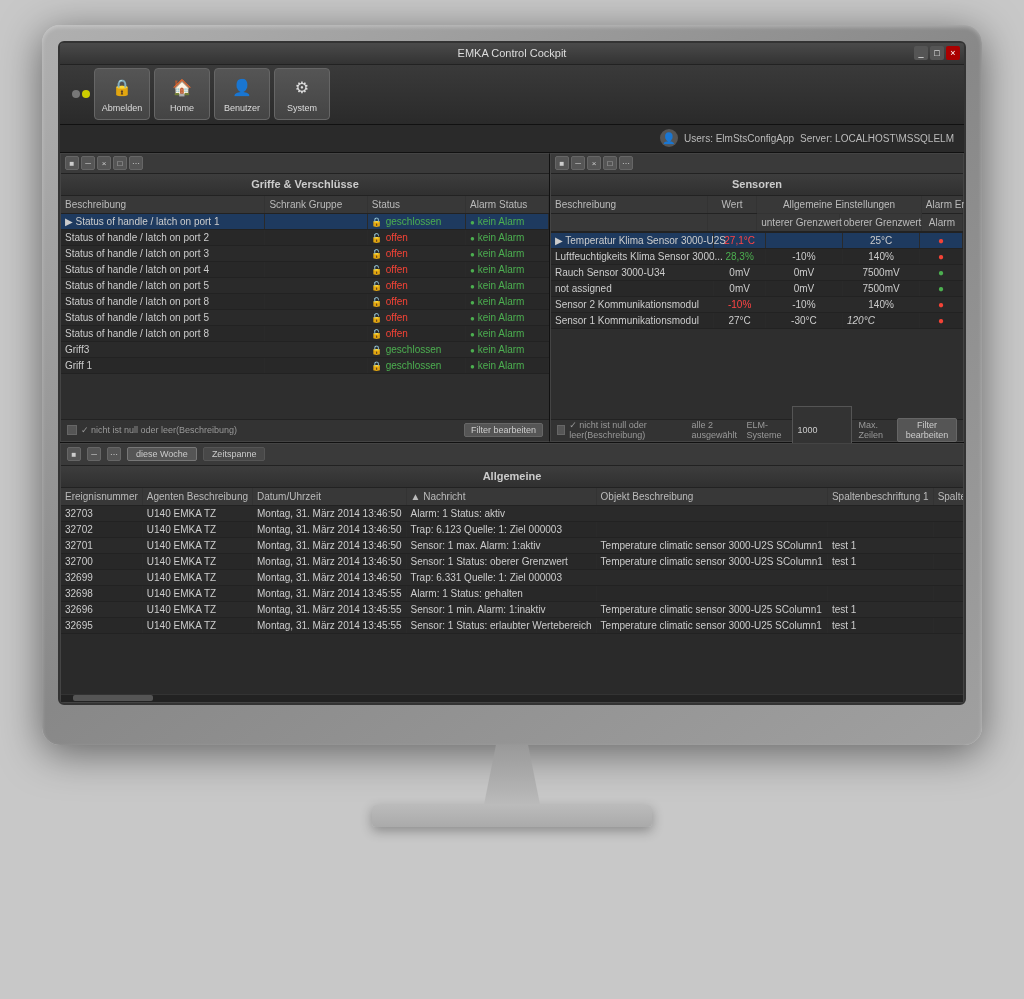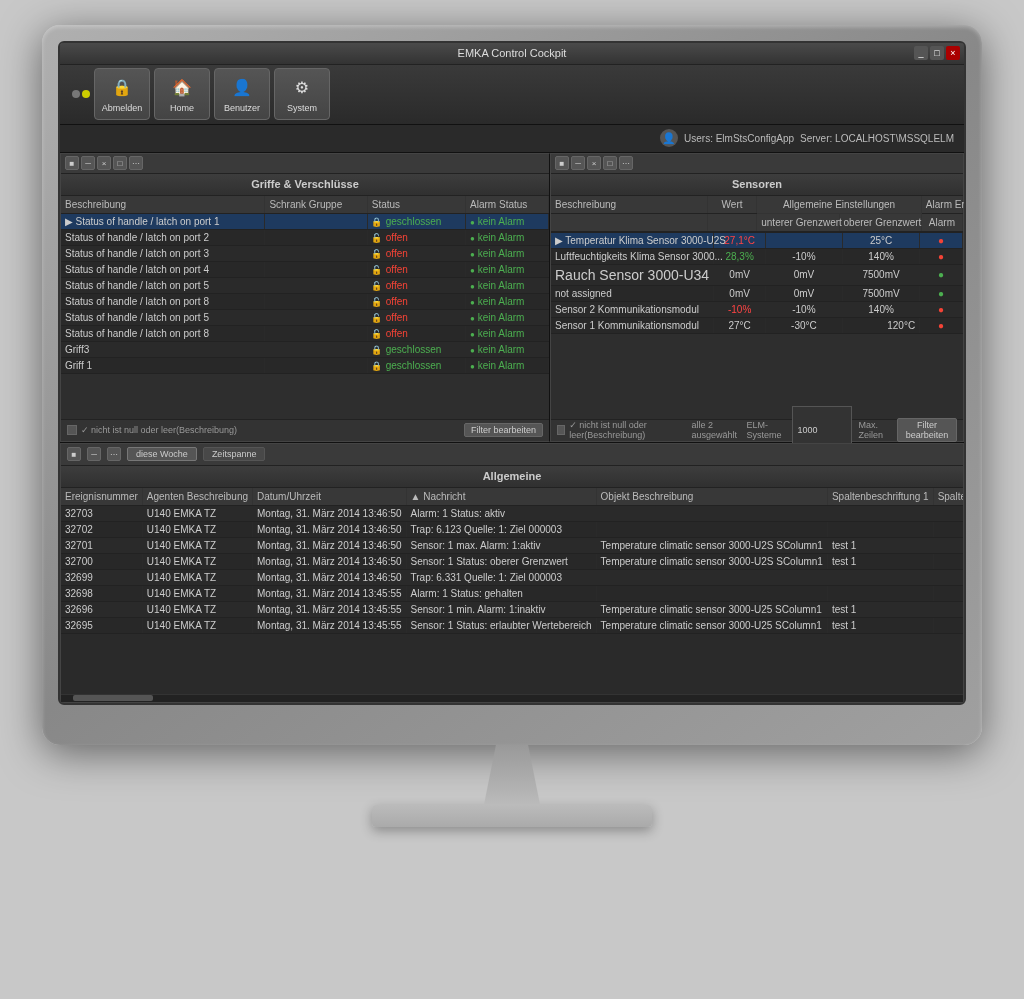--- a/index.html
+++ b/index.html
@@ -598,21 +598,21 @@
     <td style="width:10%; text-align:center; color:#f44336;">●</td>
   </tr>
                       <tr>
     <td style="width:38%; font-size:10px;">Luftfeuchtigkeits Klima Sensor 3000...</td>
     <td style="width:12%; color:#4caf50; text-align:center;">28,3%</td>
     <td style="width:18%; text-align:center;">-10%</td>
     <td style="width:18%; text-align:center;">140%</td>
     <td style="width:10%; text-align:center; color:#f44336;">●</td>
   </tr>
                       <tr>
-    <td style="width:38%; font-size:14px;">Rauch Sensor 3000-U34</td>
+    <td style="width:38%; font-size:10px;">Rauch Sensor 3000-U34</td>
     <td style="width:12%; color:#ccc; text-align:center;">0mV</td>
     <td style="width:18%; text-align:center;">0mV</td>
     <td style="width:18%; text-align:center;">7500mV</td>
     <td style="width:10%; text-align:center; color:#4caf50;">●</td>
   </tr>
                       <tr>
     <td style="width:38%; font-size:10px;">not assigned</td>
     <td style="width:12%; color:#ccc; text-align:center;">0mV</td>
     <td style="width:18%; text-align:center;">0mV</td>
     <td style="width:18%; text-align:center;">7500mV</td>
@@ -622,21 +622,21 @@
     <td style="width:38%; font-size:10px;">Sensor 2 Kommunikationsmodul</td>
     <td style="width:12%; color:#ff4444; text-align:center;">-10%</td>
     <td style="width:18%; text-align:center;">-10%</td>
     <td style="width:18%; text-align:center;">140%</td>
     <td style="width:10%; text-align:center; color:#f44336;">●</td>
   </tr>
                       <tr>
     <td style="width:38%; font-size:10px;">Sensor 1 Kommunikationsmodul</td>
     <td style="width:12%; color:#ccc; text-align:center;">27°C</td>
     <td style="width:18%; text-align:center;">-30°C</td>
-    <td style="width:18%; text-align:right;">120°C</td>
+    <td style="width:18%; text-align:left;font-style:italic;">120°C</td>
     <td style="width:10%; text-align:center; color:#f44336;">●</td>
   </tr>
                     </tbody>
                 </table>
               </div>
               <div class="filter-bar">
                 <div class="filter-bar-left">
                   <div class="checkbox-small"></div>
                   <span>✓ nicht ist null oder leer(Beschreibung)</span>
                 </div>

